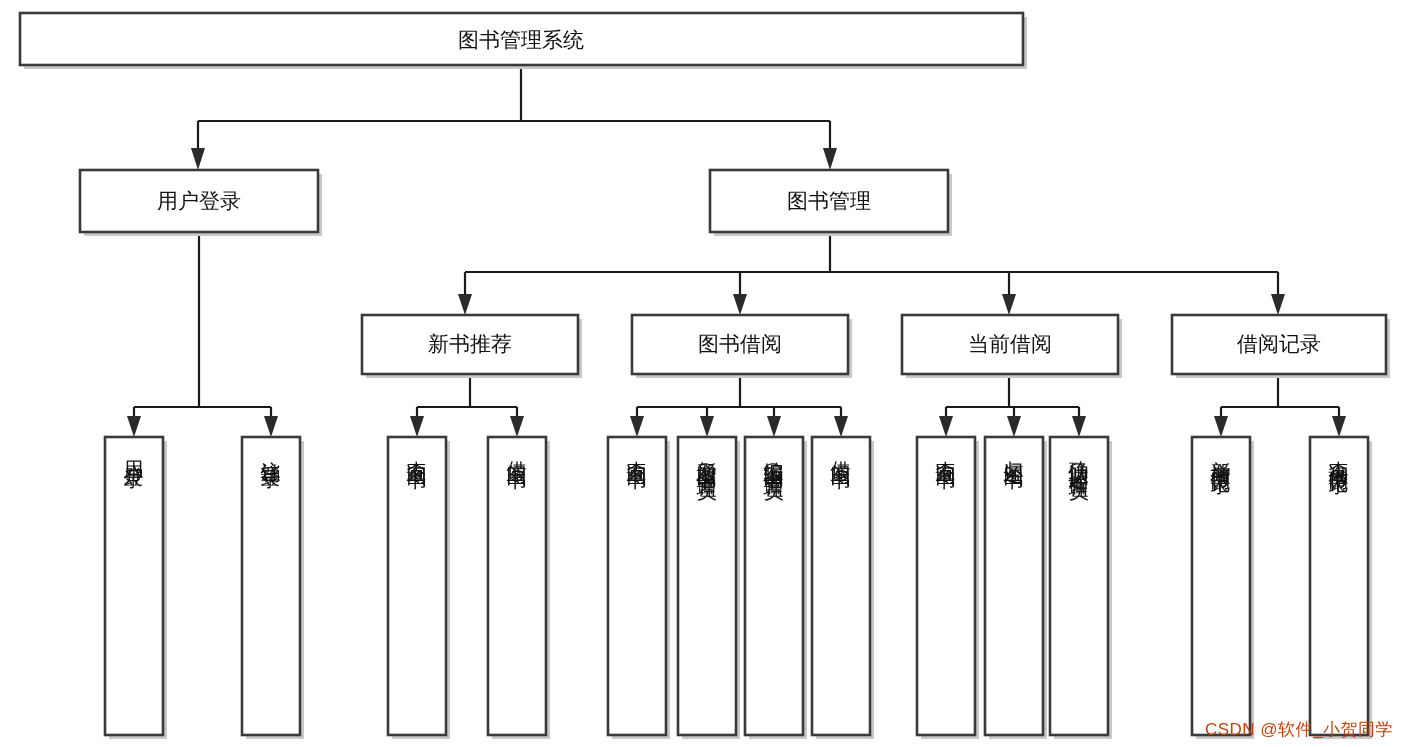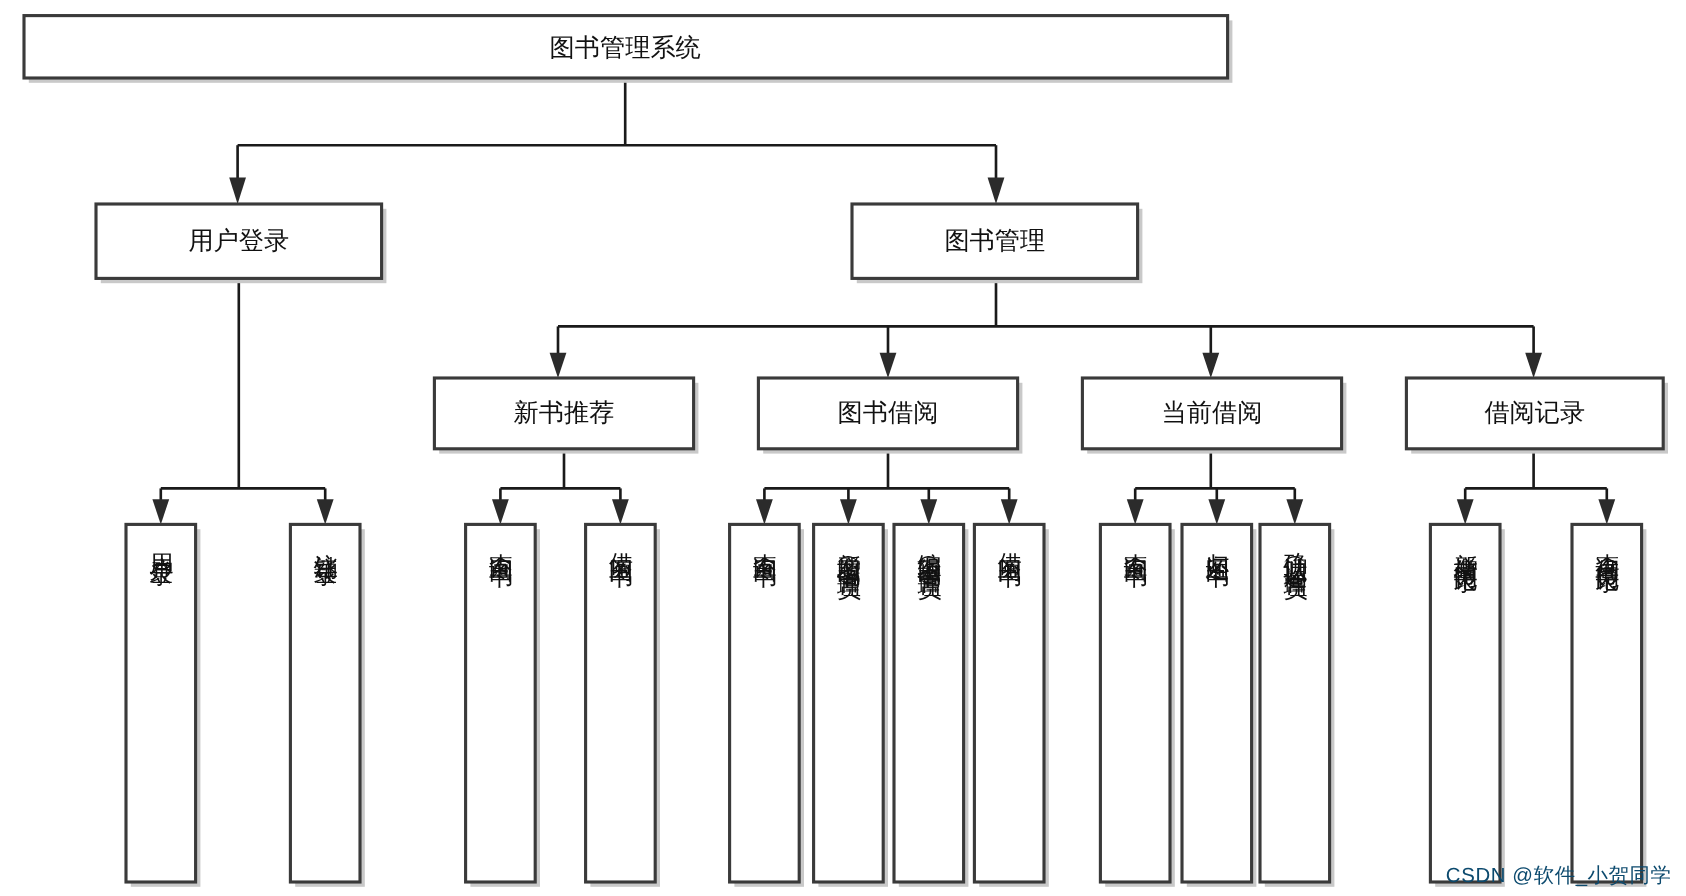--- a/index.html
+++ b/index.html
@@ -67,21 +67,21 @@
     justify-content: center;
     padding-top: 8px;
     box-sizing: border-box;
   }
   .watermark {
     position: absolute;
     right: 12px;
     bottom: 6px;
     font-family: "Liberation Sans", "DejaVu Sans", sans-serif;
     font-size: 17px;
-    color: #0c4a6e;
+    color: #c2410c;
     letter-spacing: 0.5px;
     user-select: none;
     white-space: nowrap;
   }
 </style>
 </head>
 <body>
 
 <svg id="diagram" viewBox="0 0 1405 747">
 

